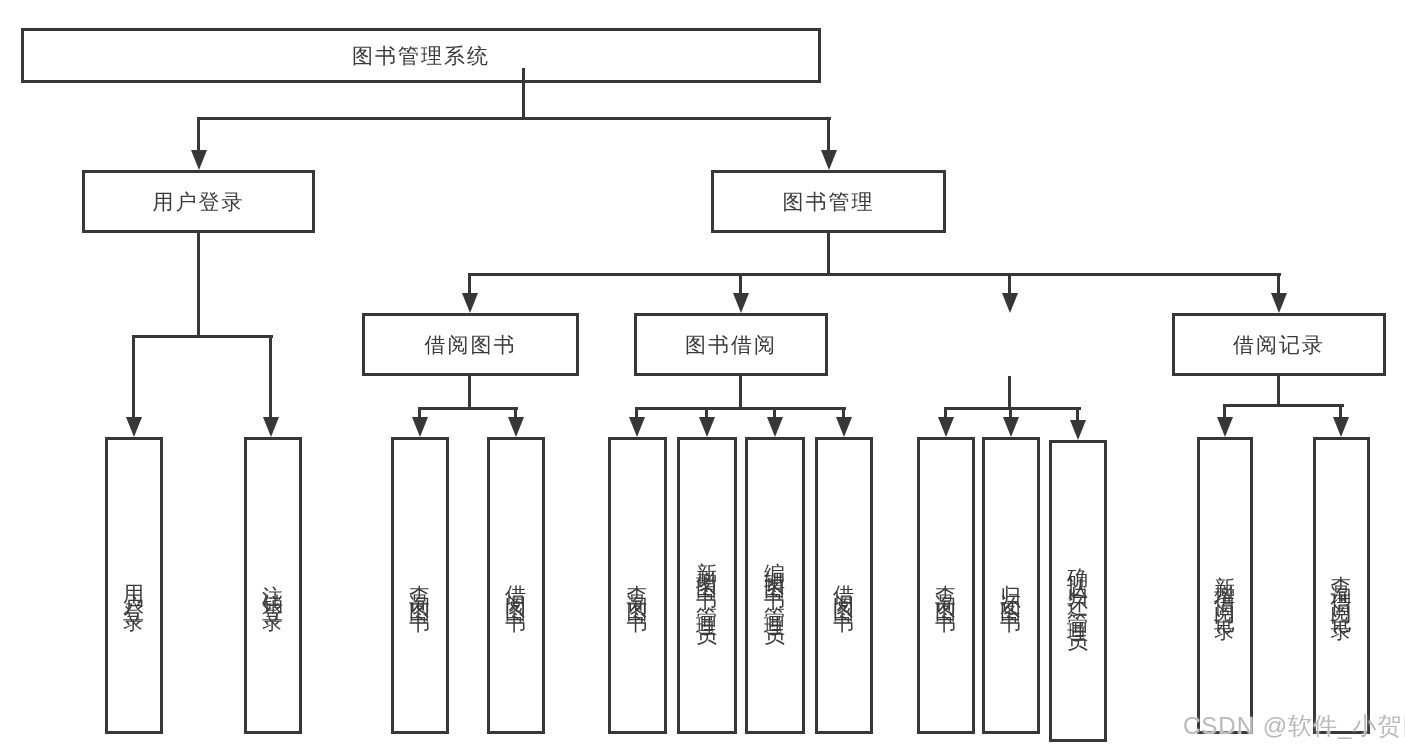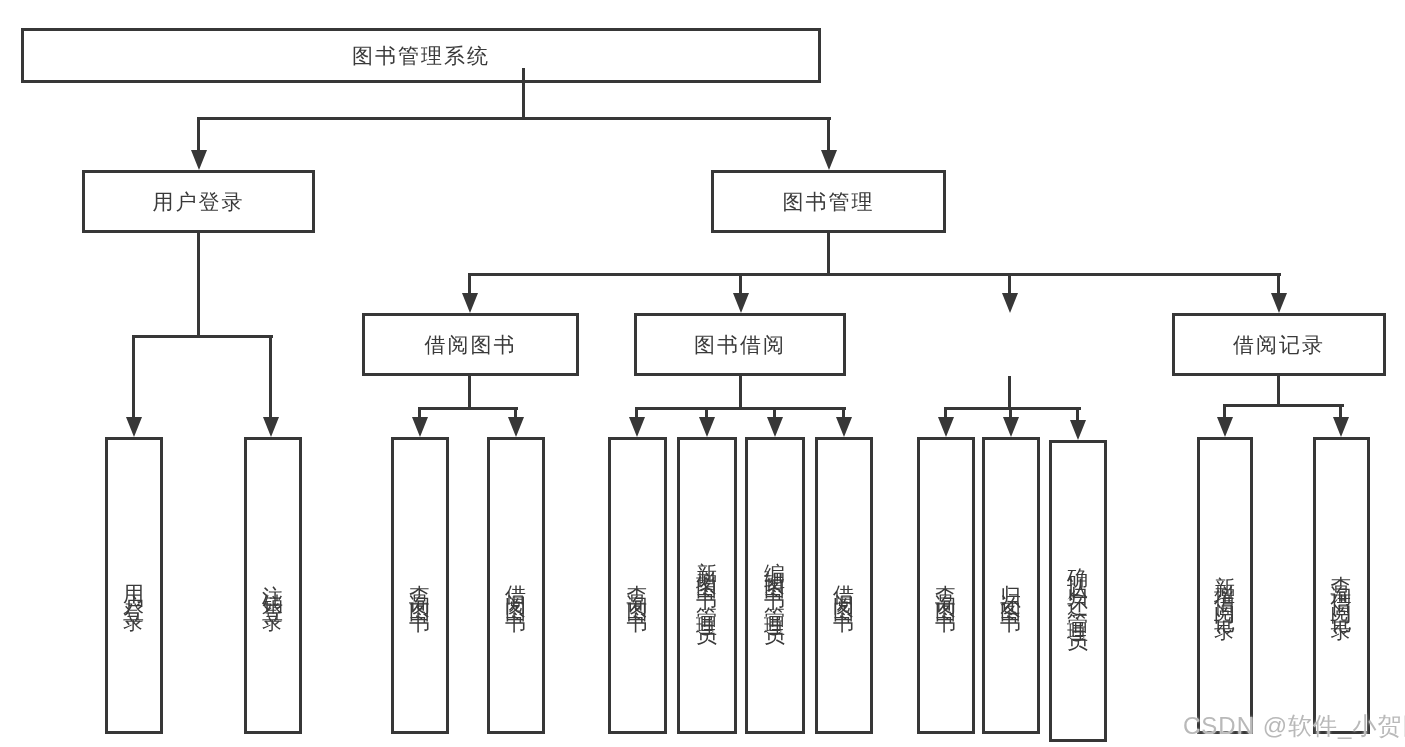--- a/index.html
+++ b/index.html
@@ -65,21 +65,21 @@
   <div class="line" style="left:739px;top:273px;width:3px;height:24px"></div>
   <div class="arrow" style="left:733px;top:293px"></div>
   <div class="line" style="left:1008px;top:273px;width:3px;height:24px"></div>
   <div class="arrow" style="left:1002px;top:293px"></div>
   <div class="line" style="left:1277px;top:273px;width:3px;height:24px"></div>
   <div class="arrow" style="left:1271px;top:293px"></div>
 
   <div class="box hbox" style="left:362px;top:313px;width:217px;height:63px">
     <span>借阅图书</span>
   </div>
-  <div class="box hbox" style="left:634px;top:313px;width:212px;height:63px">
+  <div class="box hbox" style="left:634px;top:313px;width:194px;height:63px">
     <span>图书借阅</span>
   </div>
   <div class="box hbox" style="left:1172px;top:313px;width:214px;height:63px">
     <span>借阅记录</span>
   </div>
 
   <div class="line" style="left:468px;top:376px;width:3px;height:34px"></div>
   <div class="line" style="left:418px;top:407px;width:100px;height:3px"></div>
   <div class="line" style="left:418px;top:407px;width:3px;height:14px"></div>
   <div class="arrow" style="left:412px;top:417px"></div>

